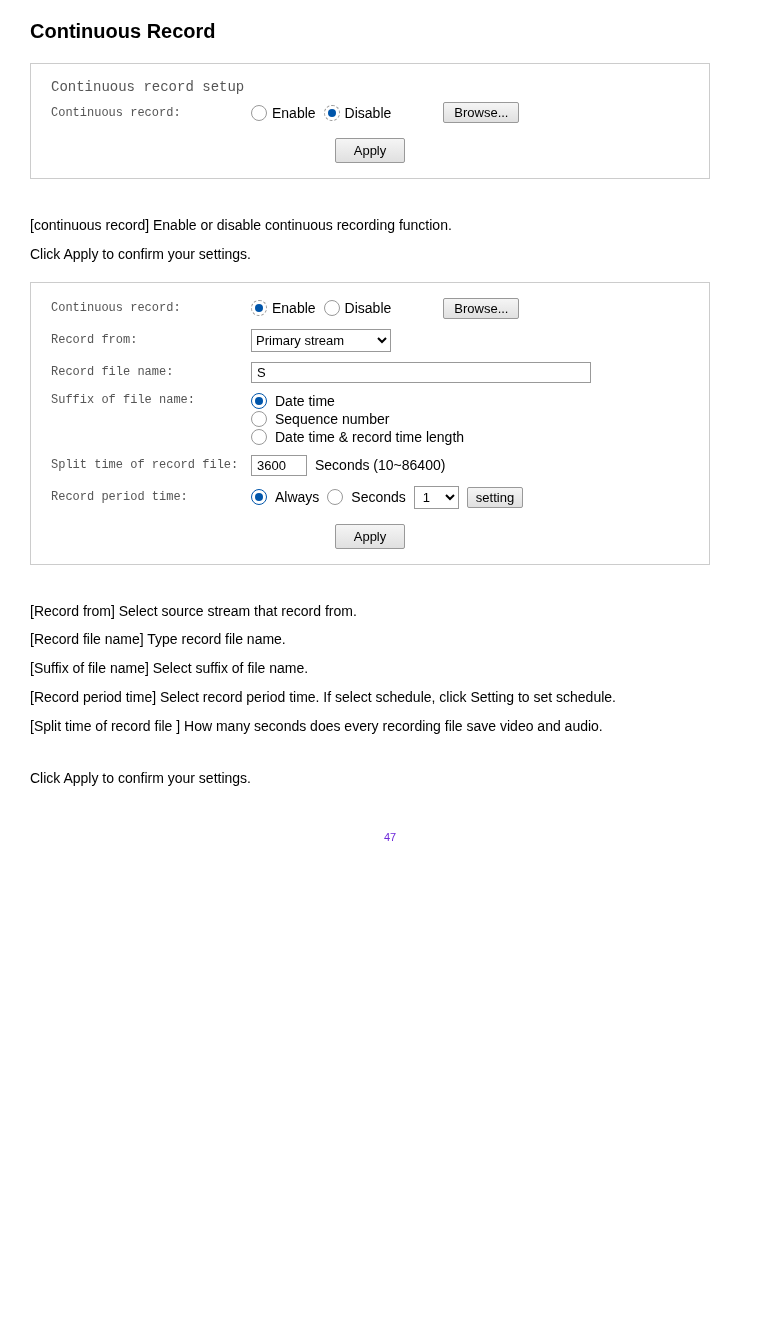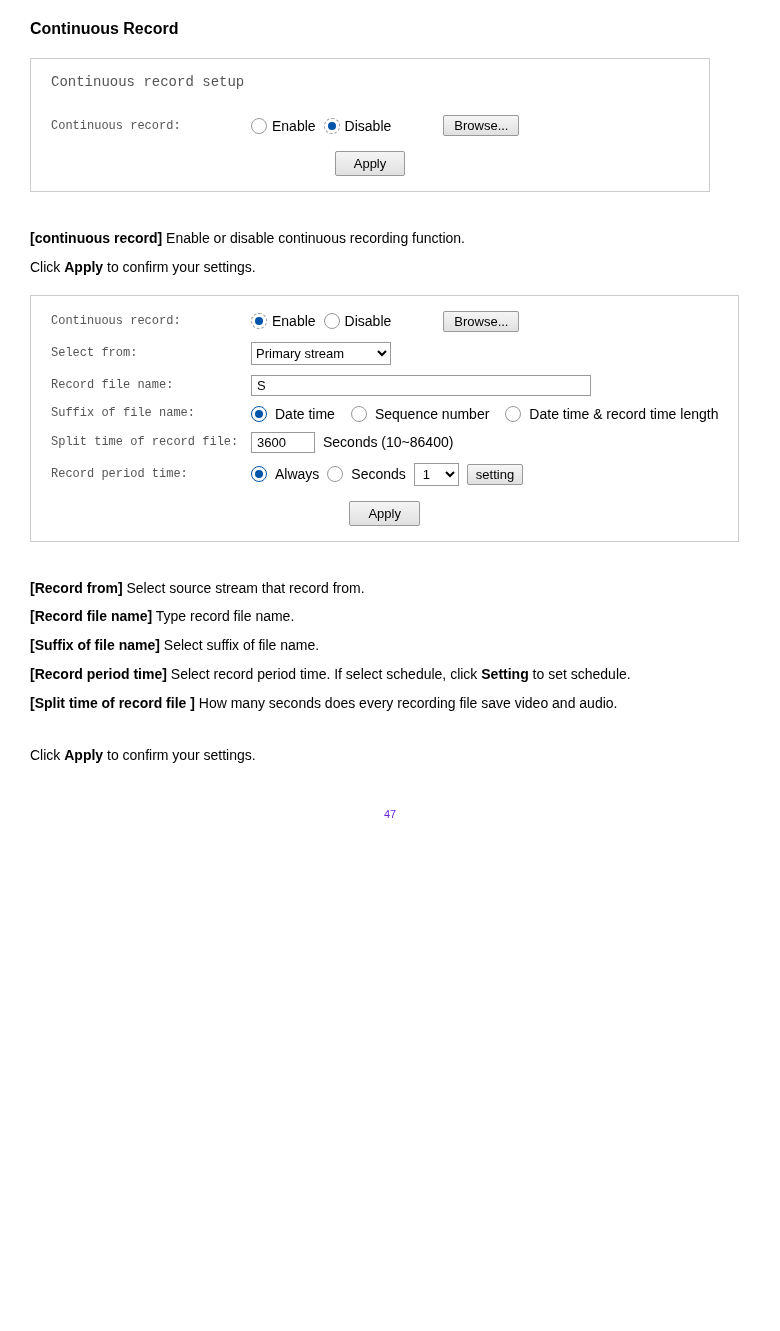--- a/index.html
+++ b/index.html
@@ -6,36 +6,36 @@
     body {
       font-family: Arial, sans-serif;
       font-size: 14px;
       background: #fff;
       color: #000;
       width: 780px;
       min-height: 1331px;
       padding: 20px 30px;
     }
     h1 {
-      font-size: 16px;
+      font-size: 20px;
       font-weight: bold;
       margin-bottom: 20px;
     }
     .setup-box {
       border: 1px solid #ccc;
       padding: 15px 20px;
       margin-bottom: 20px;
       display: inline-block;
       min-width: 680px;
     }
     .setup-title {
       font-family: 'Courier New', monospace;
       font-size: 14px;
       color: #555;
-      margin-bottom: 25px;
+      margin-bottom: 7px;
     }
     .field-row {
       display: flex;
       align-items: center;
       margin-bottom: 10px;
     }
     .field-label {
       font-family: 'Courier New', monospace;
       font-size: 12px;
       color: #555;
@@ -119,26 +119,26 @@
     .text-input {
       border: 1px solid #999;
       padding: 2px 5px;
       font-size: 13px;
       width: 340px;
     }
     .split-input {
       border: 1px solid #999;
       padding: 2px 5px;
       font-size: 13px;
-      width: 64px;
+      width: 56px;
     }
     .suffix-group {
       display: flex;
-      flex-direction: row;
-      gap: 16px;
+      flex-direction: column;
+      gap: 2px;
     }
     .suffix-item {
       display: flex;
       align-items: center;
       gap: 8px;
     }
     .period-controls {
       display: flex;
       align-items: center;
       gap: 8px;
@@ -157,21 +157,21 @@
       border: 1px solid #999;
       background: #fff;
       width: 45px;
     }
     .page-num {
       text-align: center;
       margin-top: 40px;
       font-size: 11px;
       color: #6d28d9;
     }
-    .bold { font-weight: bold; }
+    .bold { font-weight: normal; }
   </style>
 </head>
 <body>
 
 
 
 
 <h1>Continuous Record</h1>
 
 
@@ -224,21 +224,21 @@
         <span class="radio-outer">
         </span>
         <span class="radio-label">Disable</span>
       </div>
       <button class="browse-btn">Browse...</button>
     </div>
   </div>
 
   
   <div class="field-row">
-    <div class="field-label">Select from:</div>
+    <div class="field-label">Record from:</div>
     <div class="field-controls">
       <select class="stream-select">
         <option>Primary stream</option>
         <option>Secondary stream</option>
       </select>
     </div>
   </div>
 
   
   <div class="field-row">

